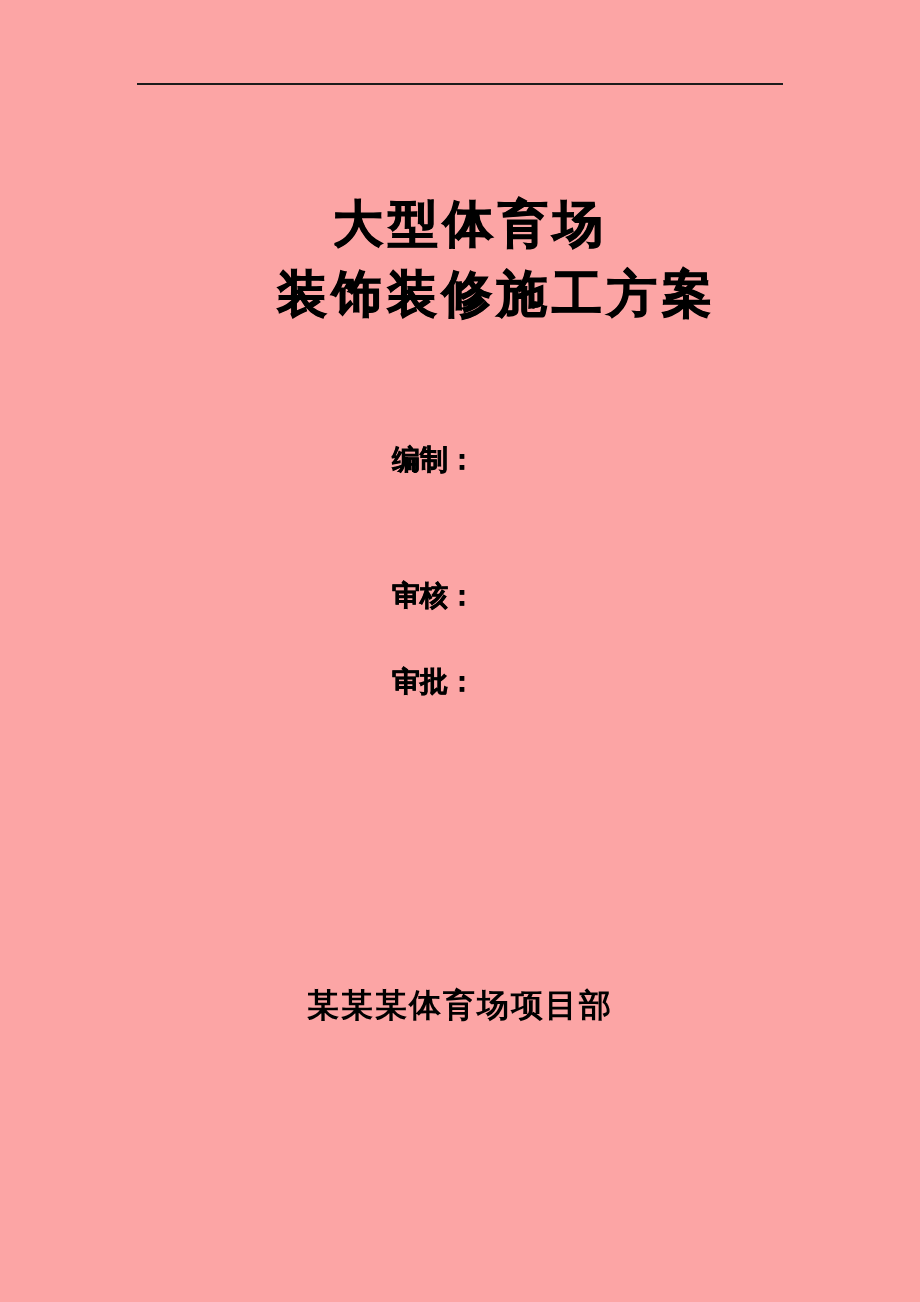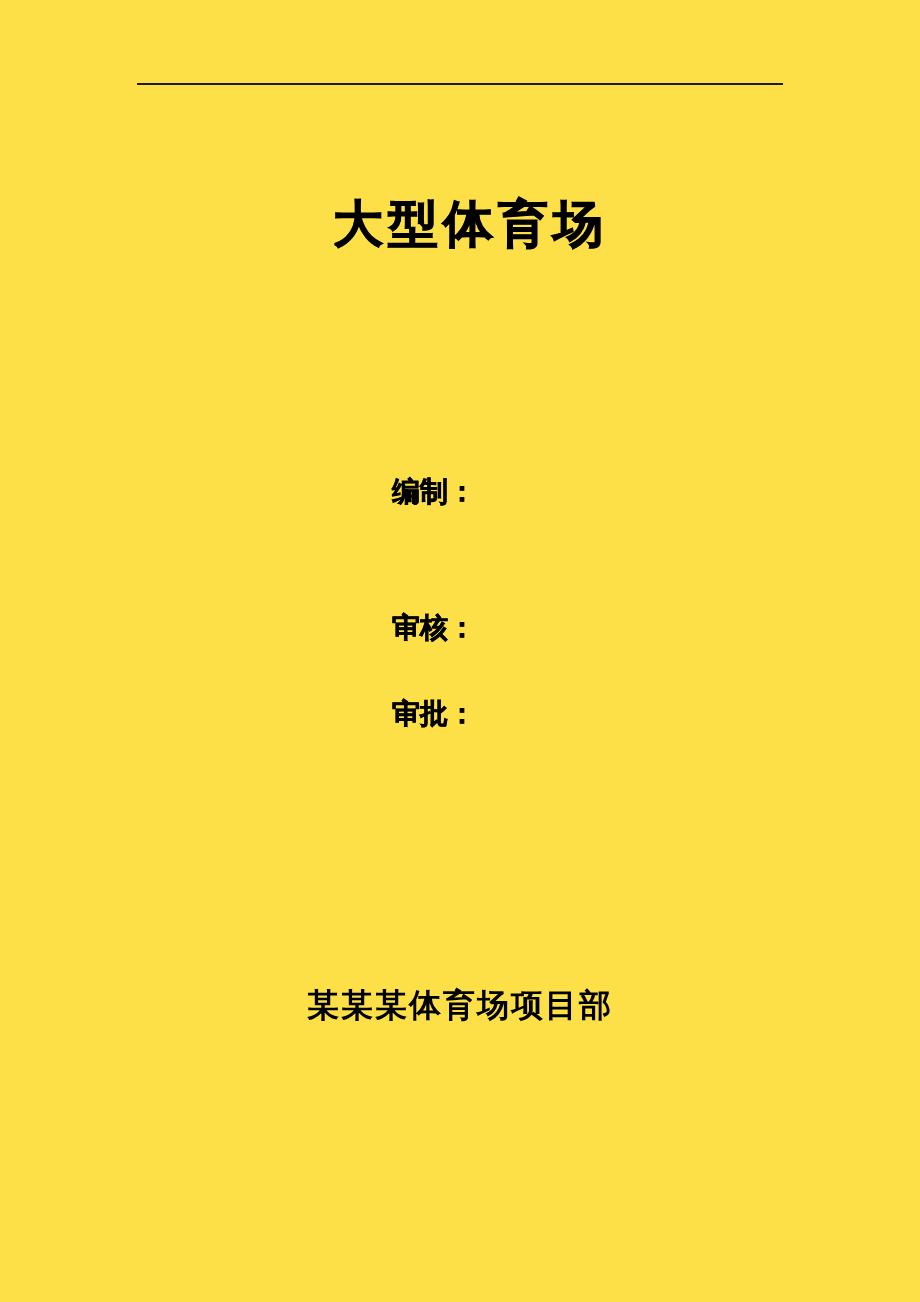--- a/index.html
+++ b/index.html
@@ -3,21 +3,21 @@
 <meta charset="utf-8">
 <style>
   * { margin: 0; padding: 0; box-sizing: border-box; }
   html, body { background: #ffffff; }
 
   .page {
     position: relative;
     width: 920px;
     height: 1302px;
     margin: 0 auto;
-    background: #fde047;
+    background: #fca5a5;
     color: #000000;
     font-family: "Liberation Sans", "DejaVu Sans", sans-serif;
     overflow: hidden;
   }
 
   .header-rule {
     position: absolute;
     left: 137px;
     top: 83px;
     width: 646px;
@@ -47,21 +47,20 @@
     letter-spacing: 5px;
   }
 
   .sig-field {
     position: absolute;
     left: 392px;
     font-size: 28px;
     line-height: 32px;
     font-weight: 900;
     white-space: nowrap;
-    margin-top: 32px;
     -webkit-text-stroke: 0.6px #000000;
   }
   .sig-field-1 { top: 444px; }
   .sig-field-2 { top: 580px; }
   .sig-field-3 { top: 666px; }
 
   .footer-org {
     position: absolute;
     left: 307px;
     top: 987px;
@@ -75,20 +74,21 @@
 </style>
 </head>
 <body>
 
 <div class="page">
 
   <div class="header-rule"></div>
 
   <div class="title-line title-line-1">大型体育场</div>
 
+  <div class="title-line title-line-2">装饰装修施工方案</div>
 
   <div class="sig-field sig-field-1">编制：</div>
 
   <div class="sig-field sig-field-2">审核：</div>
 
   <div class="sig-field sig-field-3">审批：</div>
 
   <div class="footer-org">某某某体育场项目部</div>
 
 </div>

